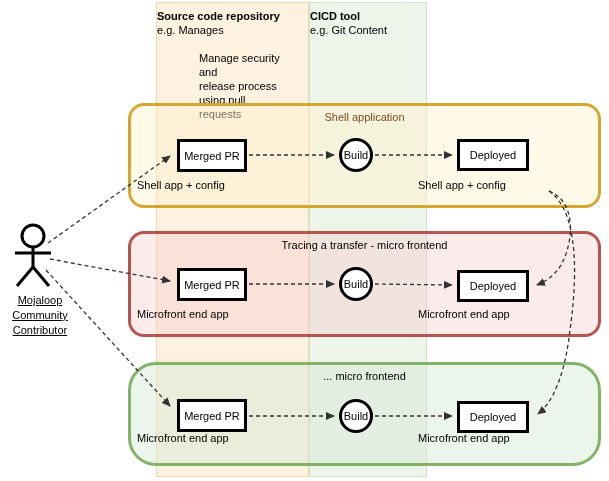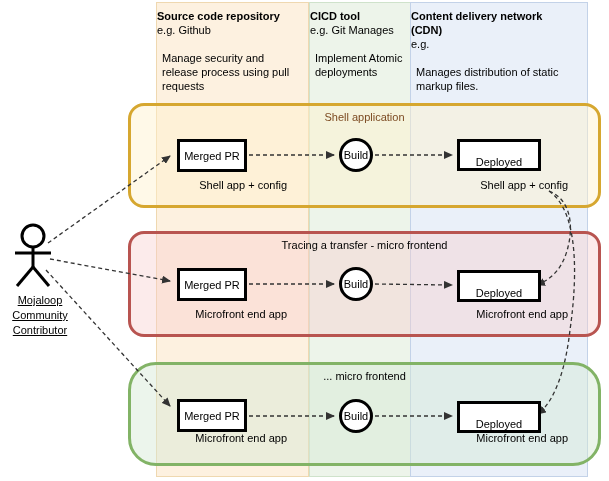--- a/index.html
+++ b/index.html
@@ -8,74 +8,65 @@
     font-family:"Liberation Sans", sans-serif; color:#000; background:#fff;
   }
   
   .col { position:absolute; top:2px; height:475px; box-sizing:border-box;
          text-align:left; font-size:11px; line-height:14px; padding-top:6px; }
   .col-source { left:156px; width:153px; background:#fdf1e0; border:1px solid #efd8b0; }
   .col-cicd   { left:309px; width:118px; background:#edf4ea; border:1px solid #cfe2cb; }
   .col-cdn    { left:410px; width:178px; background:#eaf0f9; border:1px solid #c3d2e8; }
   .col-title { font-weight:bold; white-space:pre-line; }
   .col-sub   { white-space:pre-line; }
-  .col-desc  { margin-top:14px; white-space:pre-line; padding:0 5px; }
+  .col-desc  { margin-top:14px; white-space:pre-line; padding:0 12px;margin-left:30px; }
   
   .lane { position:absolute; left:128px; width:473px; box-sizing:border-box;
           border-style:solid; border-width:3px; border-radius:16px; }
   .lane-shell   { top:103px; height:105px; border-color:#d6a730; background:rgba(255,242,204,0.45); }
   .lane-tracing { top:231px; height:106px; border-color:#b85450; background:rgba(248,206,204,0.40); }
   .lane-micro   { top:362px; height:104px; border-color:#82b366; background:rgba(213,232,212,0.45);border-radius:28px; }
   .lane-title { position:absolute; top:5px; left:0; right:0; text-align:center;
                 font-size:11px; font-weight:normal; }
   .lane-shell .lane-title { color:#7c4a21; }
   
   .node { position:absolute; background:#fff; border:3px solid #000; box-sizing:border-box;
           display:flex; align-items:center; justify-content:center; font-size:11px; z-index:5; }
   .box-merged   { left:177px; width:70px; height:33px; }
-  .box-deployed { left:457px; width:84px; height:32px;align-items:flex-end; }
+  .box-deployed { left:457px; width:72px; height:32px; }
   .circle-build { left:339px; width:34px; height:34px; border-radius:50%; }
   .r1.box-merged { top:139px; } .r1.box-deployed { top:139px; } .r1.circle-build { top:138px; }
   .r2.box-merged { top:268px; } .r2.box-deployed { top:270px; } .r2.circle-build { top:267px; }
   .r3.box-merged { top:399px; } .r3.box-deployed { top:401px; } .r3.circle-build { top:399px; }
   
-  .caption { position:absolute; width:150px; text-align:right; font-size:11px; z-index:5; }
+  .caption { position:absolute; width:150px; text-align:left; font-size:11px; z-index:5; }
   .cap-left  { left:137px; }
   .cap-right { left:418px; }
   .cap-r1 { top:179px; } .cap-r2 { top:308px; } .cap-r3 { top:432px; }
   
   .actor-label { position:absolute; left:0px; top:293px; width:80px; text-align:center;
                  font-size:11px; line-height:15px; white-space:pre-line; z-index:5;text-decoration:underline; }
   
   .overlay { position:absolute; left:0; top:0; z-index:4; pointer-events:none; }
 </style>
 </head>
 <body>
 
 <div class="canvas">
 
   <div class="col col-source">
     <div class="col-title">Source code repository</div>
-    <div class="col-sub">e.g. Github</div>
+    <div class="col-sub">e.g. Manages</div>
     <div class="col-desc">Manage security and
 release process using pull
 requests</div>
   </div>
   <div class="col col-cicd">
     <div class="col-title">CICD tool</div>
-    <div class="col-sub">e.g. Git Manages</div>
-    <div class="col-desc">Implement Atomic
-deployments</div>
-  </div>
-  <div class="col col-cdn">
-    <div class="col-title">Content delivery network
-(CDN)</div>
-    <div class="col-sub">e.g.</div>
-    <div class="col-desc">Manages distribution of static
-markup files.</div>
+    <div class="col-sub">e.g. Git Content</div>
   </div>
 
   <div class="lane lane-shell">
     <div class="lane-title">Shell application</div>
   </div>
   <div class="lane lane-tracing">
     <div class="lane-title">Tracing a transfer - micro frontend</div>
   </div>
   <div class="lane lane-micro">
     <div class="lane-title">...  micro frontend</div>

